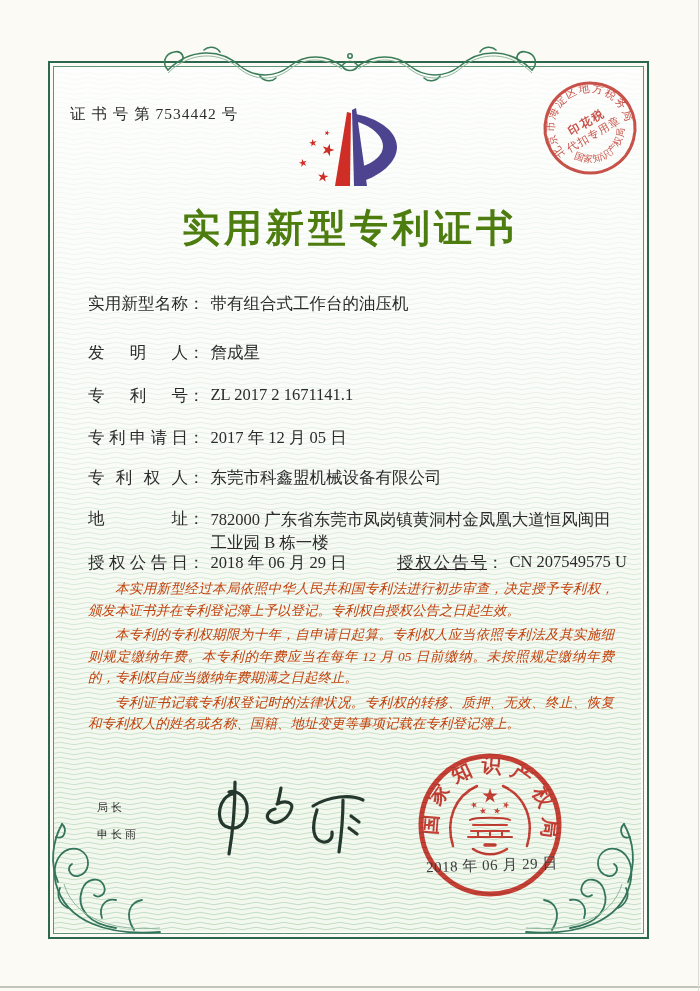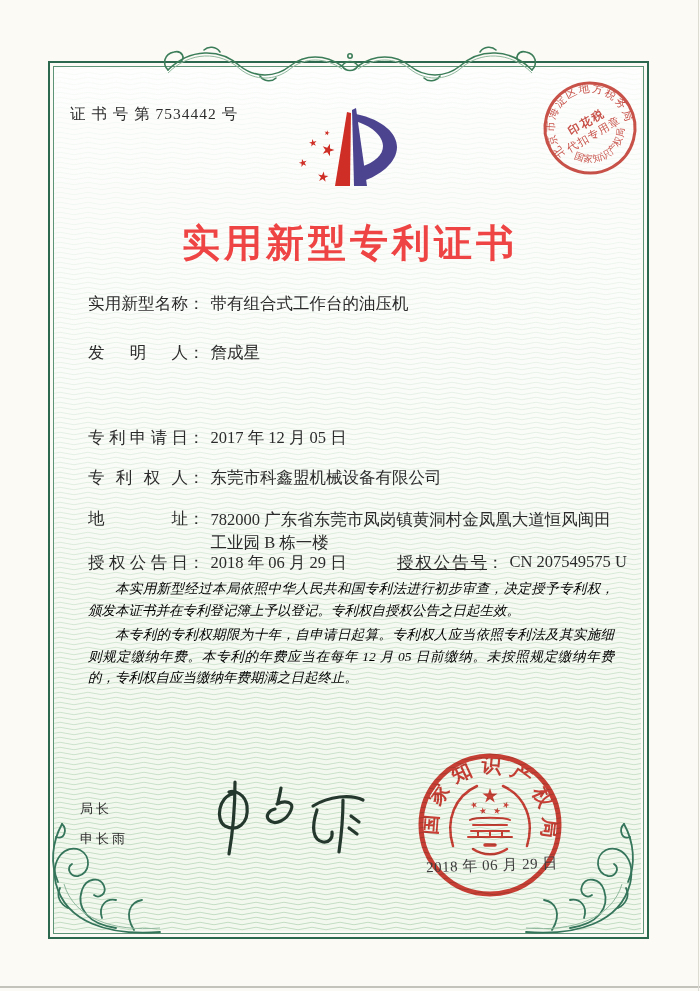--- a/index.html
+++ b/index.html
@@ -12,33 +12,33 @@
   }
   .abs{position:absolute;}
   
   .scan-edge-bottom{left:0;right:0;bottom:3px;height:2px;background:#c3c3bc;}
   .scan-edge-right{top:0;bottom:0;right:1px;width:1px;background:#dcdcd5;}
   
   .frame-outer{left:48px;top:61px;width:597px;height:874px;border:2.5px solid #2c684d;}
   .frame-inner{position:absolute;left:3px;top:3px;right:3px;bottom:3px;border:1px solid #5d9377;}
   
   .cert-no{left:70px;top:104px;font-size:15.5px;letter-spacing:1px;color:#2e2e2e;}
-  .title{left:0;top:218px;width:700px;text-align:center;font-size:38px;font-weight:700;
-         letter-spacing:4px;color:#ef4444;}
+  .title{left:0;top:203px;width:700px;text-align:center;font-size:38px;font-weight:700;
+         letter-spacing:4px;color:#4d7c0f;}
   .row{left:88px;font-size:16.5px;white-space:nowrap;color:#2b2b2b;}
   .lbl{display:inline-block;width:100px;text-align:justify;text-align-last:justify;vertical-align:top;}
   .lbl-r{display:inline-block;width:90px;text-align:justify;text-align-last:justify;vertical-align:top;text-decoration:underline;}
   .colon{display:inline-block;vertical-align:top;}
   .val{display:inline-block;margin-left:6px;vertical-align:top;white-space:normal;}
   .val-addr{width:412px;line-height:23px;}
   .grant-right{position:absolute;left:309px;top:0;white-space:nowrap;}
   .paras{left:88px;top:578px;width:526px;font-size:13.5px;line-height:21.5px;
-         text-align:justify;color:#000000;font-style:italic;}
+         text-align:justify;color:#c2410c;font-style:italic;}
   .paras p{margin:0 0 3px 0;text-indent:2em;}
-  .director{left:80px;top:800px;font-size:13px;letter-spacing:3px;color:#2b2b2b;}
+  .director{left:97px;top:800px;font-size:11px;letter-spacing:3px;color:#2b2b2b;}
   .director div{margin-bottom:12px;}
   .seal-date{left:426px;top:856px;font-size:15px;letter-spacing:.5px;color:#3d3d3d;
              transform:rotate(-2deg);}
   .footer{left:0;top:907px;width:700px;text-align:center;font-size:13.5px;
           letter-spacing:2px;color:#3a3a3a;}
   .seal-svg{mix-blend-mode:multiply;opacity:.93;}
   .stamp-svg{mix-blend-mode:multiply;opacity:.88;}
 </style>
 </head>
 <body>
@@ -131,39 +131,43 @@
   </svg>
 
   <div class="abs title">实用新型专利证书</div>
 
   <div class="abs row" style="top:342px">
     <span class="lbl">发明人</span><span class="colon">：</span><span class="val">詹成星</span>
   </div>
   <div class="abs row" style="top:293px">
     <span class="lbl">实用新型名称</span><span class="colon">：</span><span class="val">带有组合式工作台的油压机</span>
   </div>
+  <div class="abs row" style="top:385px">
+    <span class="lbl">专利号</span><span class="colon">：</span><span class="val">ZL 2017 2 1671141.1</span>
+  </div>
   <div class="abs row" style="top:427px">
     <span class="lbl">专利申请日</span><span class="colon">：</span><span class="val">2017 年 12 月 05 日</span>
   </div>
   <div class="abs row" style="top:467px">
     <span class="lbl">专利权人</span><span class="colon">：</span><span class="val">东莞市科鑫盟机械设备有限公司</span>
   </div>
   <div class="abs row" style="top:508px">
     <span class="lbl">地址</span><span class="colon">：</span><span class="val val-addr"><span>782000 广东省东莞市凤岗镇黄洞村金凤凰大道恒风闽田</span><br><span>工业园 B 栋一楼</span></span>
   </div>
   <div class="abs row" style="top:552px">
     <span class="lbl">授权公告日</span><span class="colon">：</span><span class="val">2018 年 06 月 29 日</span>
     <span class="grant-right">
       <span class="lbl-r">授权公告号</span><span class="colon">：</span><span class="val">CN 207549575 U</span>
     </span>
   </div>
 
   <div class="abs paras">
     <p>本实用新型经过本局依照中华人民共和国专利法进行初步审查，决定授予专利权，颁发本证书并在专利登记簿上予以登记。专利权自授权公告之日起生效。</p>
     <p>本专利的专利权期限为十年，自申请日起算。专利权人应当依照专利法及其实施细则规定缴纳年费。本专利的年费应当在每年 12 月 05 日前缴纳。未按照规定缴纳年费的，专利权自应当缴纳年费期满之日起终止。</p>
+    <p>专利证书记载专利权登记时的法律状况。专利权的转移、质押、无效、终止、恢复和专利权人的姓名或名称、国籍、地址变更等事项记载在专利登记簿上。</p>
   </div>
 
   <div class="abs director">
     <div>局长</div>
     <div>申长雨</div>
   </div>
 
   <svg class="abs" style="left:205px;top:776px" width="175" height="95" viewBox="0 0 175 95">
     <g fill="none" stroke="#25382e" stroke-width="3.2" stroke-linecap="round">
       <path d="M28,18 C14,20 10,44 20,50 C32,56 44,48 42,30 C40,18 30,14 24,16"></path>

